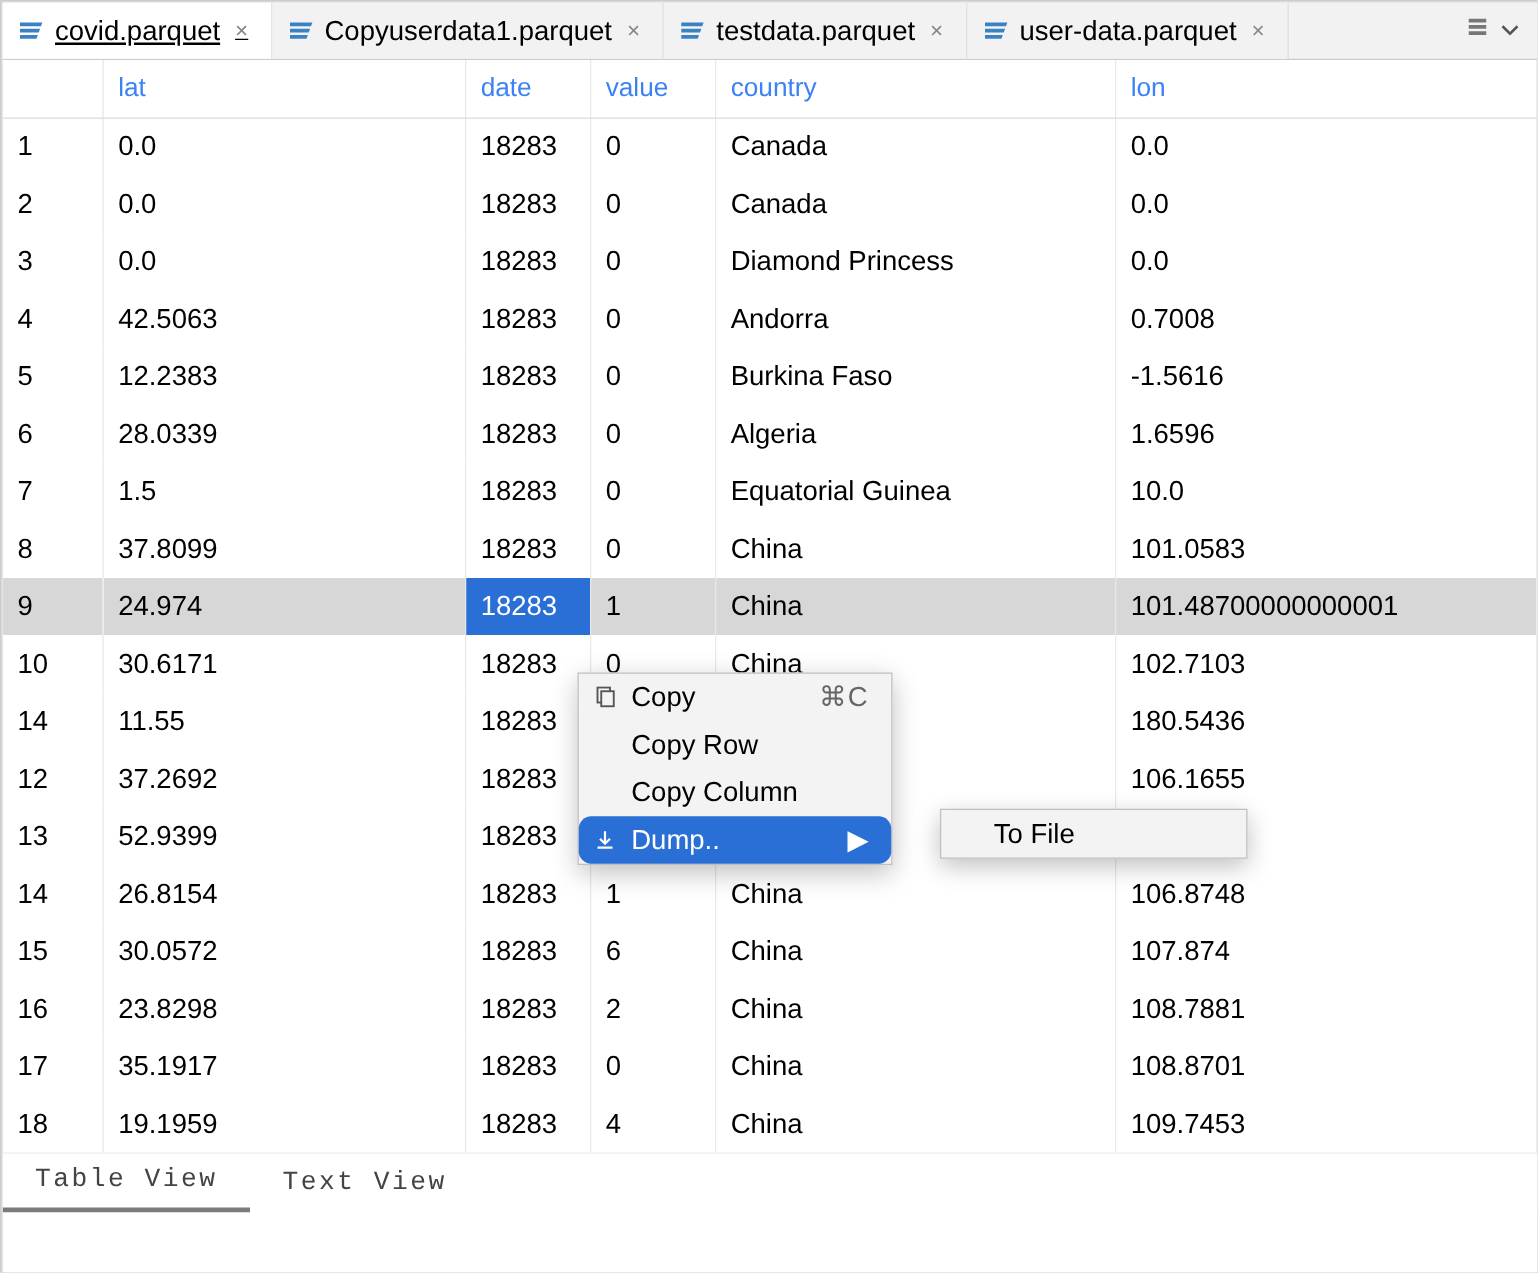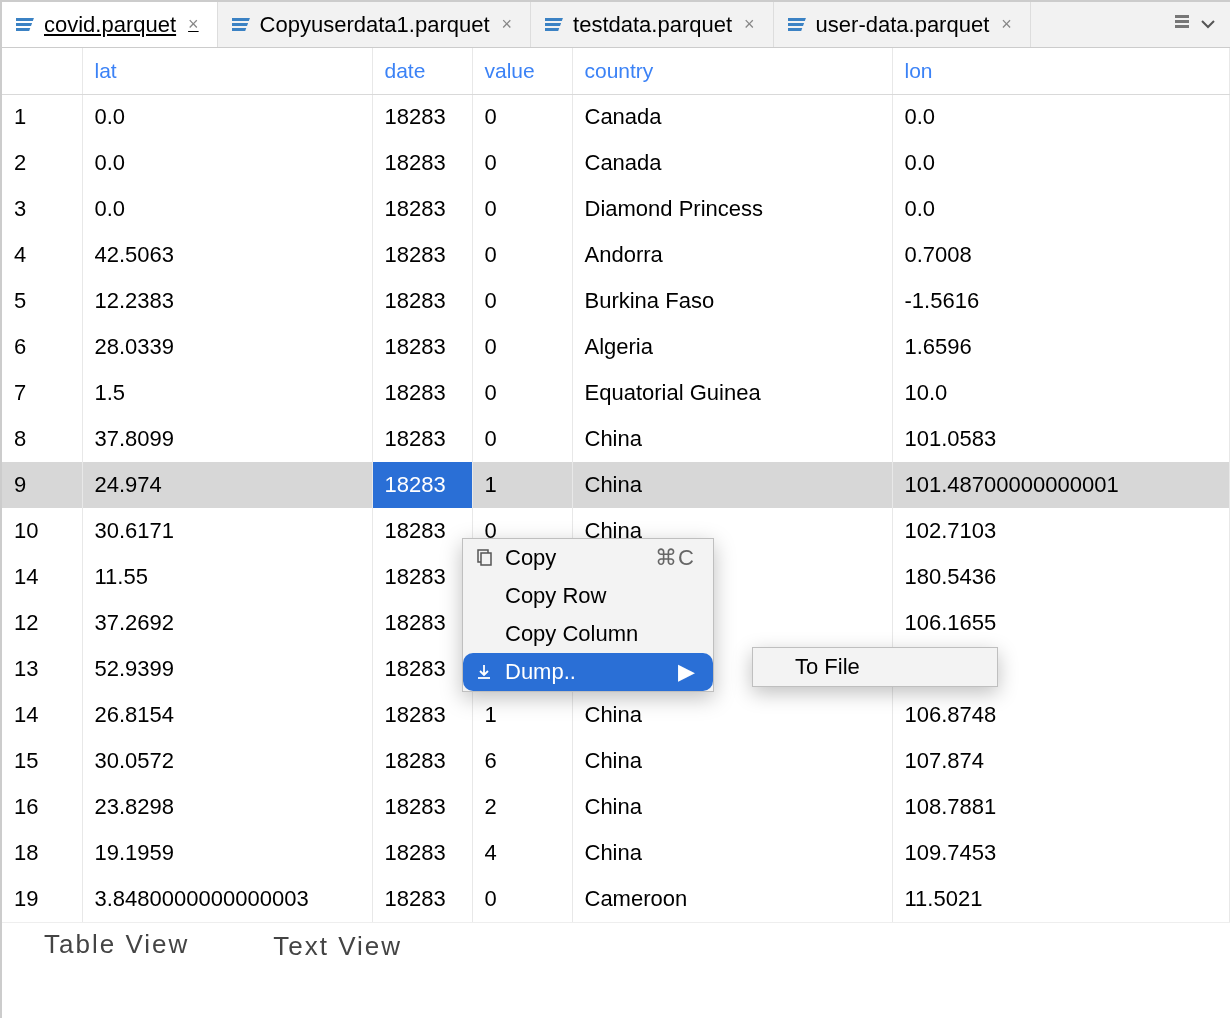--- a/index.html
+++ b/index.html
@@ -92,24 +92,25 @@
   .bottom-bar {
     position: absolute;
     bottom: 0; left: 0; right: 0;
     height: 48px;
     background: #fff;
     border-top: 1px solid #eee;
     display: flex;
     align-items: center;
   }
   .btab {
-    padding: 10px 42px;
+    padding: 10px 26px;
     letter-spacing: 2px;
-    font-size: 26px;
+    font-size: 21px;
     color: #444;
+    font-family: Liberation Mono, monospace;
   }
   .btab.active {
     border-bottom: 4px solid #7b7b7b;
   }
 
   
   .context-menu {
     position: absolute;
     background: #f3f3f3;
     border: 1px solid #bfbfbf;
@@ -349,20 +350,28 @@
           <td>China</td>
           <td>107.874</td>
         </tr>
         <tr>
           <td>16</td>
           <td>23.8298</td>
           <td>18283</td>
           <td>2</td>
           <td>China</td>
           <td>108.7881</td>
+        </tr>
+        <tr>
+          <td>17</td>
+          <td>35.1917</td>
+          <td>18283</td>
+          <td>0</td>
+          <td>China</td>
+          <td>108.8701</td>
         </tr>
         <tr>
           <td>18</td>
           <td>19.1959</td>
           <td>18283</td>
           <td>4</td>
           <td>China</td>
           <td>109.7453</td>
         </tr>
         <tr>

